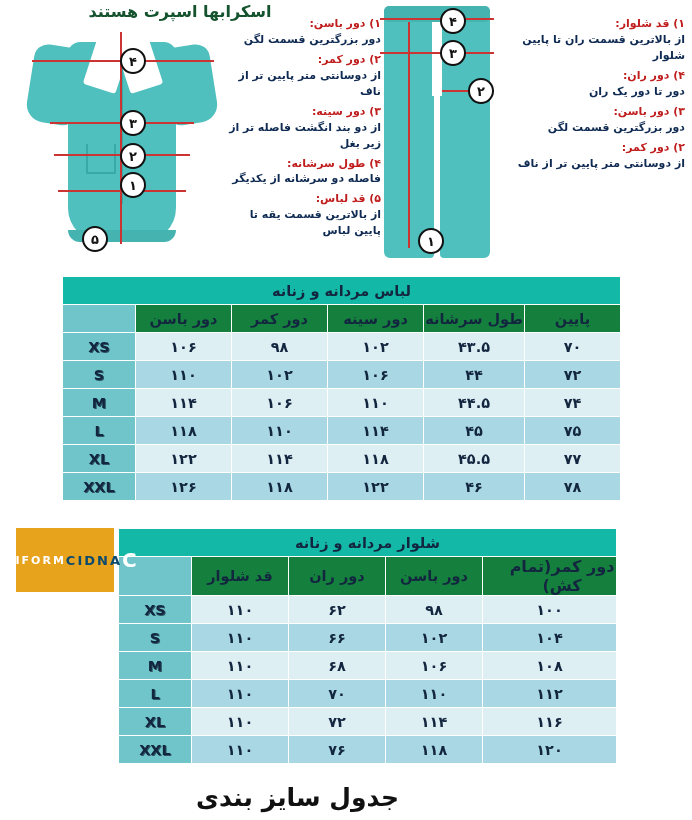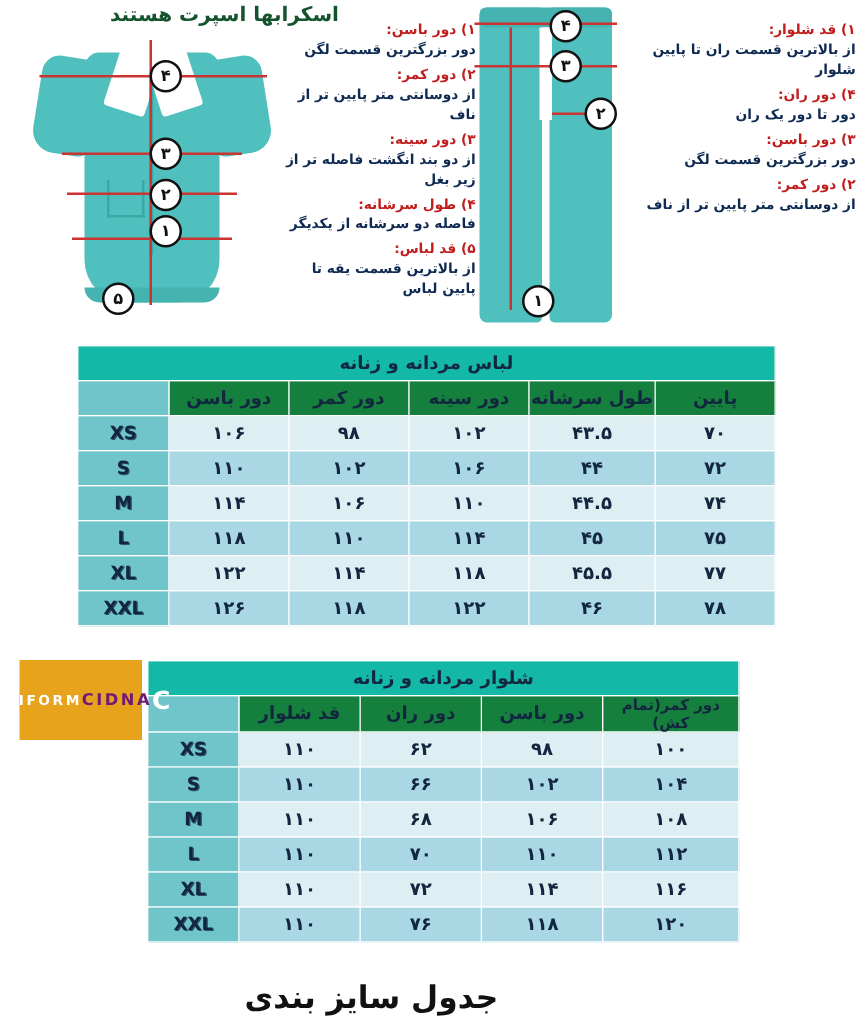--- a/index.html
+++ b/index.html
@@ -120,21 +120,21 @@
             text-shadow:1px 1px 0 #2d5566;}
   .blankcorner{background:#6fc5c9;}
 
   
   .logo{
     position:absolute;left:16px;top:528px;width:98px;height:64px;background:#e8a31d;
     display:flex;flex-direction:row;align-items:center;justify-content:center;
     direction:ltr;
   }
   .logo .l1{color:#ffffff;font-size:11px;font-weight:bold;letter-spacing:2px;}
-  .logo .l2{color:#701a75;font-size:13px;font-weight:bold;letter-spacing:2px;}
+  .logo .l2{color:#0c4a6e;font-size:13px;font-weight:bold;letter-spacing:2px;}
   .logo .l3{color:#ffffff;font-size:20px;font-weight:bold;line-height:14px;}
 
   .footer{
     position:absolute;left:0;bottom:8px;width:595px;text-align:center;
     font-size:25px;font-weight:bold;color:#111;direction:rtl;
   }
 </style>
 </head>
 <body>
 
@@ -295,21 +295,21 @@
       </table>
   </div>
 
   <div class="tblwrap" style="left:118px;top:528px;">
     <table class="sz">
       <tbody>
           <tr>
         <td class="tbl-title" colspan="5">شلوار مردانه و زنانه</td>
       </tr>
       <tr>
-        <td class="hdr" style="width:108px;font-size:12px;">دور کمر(تمام کش)</td>
+        <td class="hdr" style="width:108px;font-size:16px;padding-left:25px;">دور کمر(تمام کش)</td>
         <td class="hdr" style="width:96px;">دور باسن</td>
         <td class="hdr" style="width:96px;">دور ران</td>
         <td class="hdr" style="width:96px;">قد شلوار</td>
         <td class="blankcorner" style="width:72px;"></td>
       </tr>
 
       <tr class="r-odd">
         <td>۱۰۰</td>
         <td>۹۸</td>
         <td>۶۲</td>

